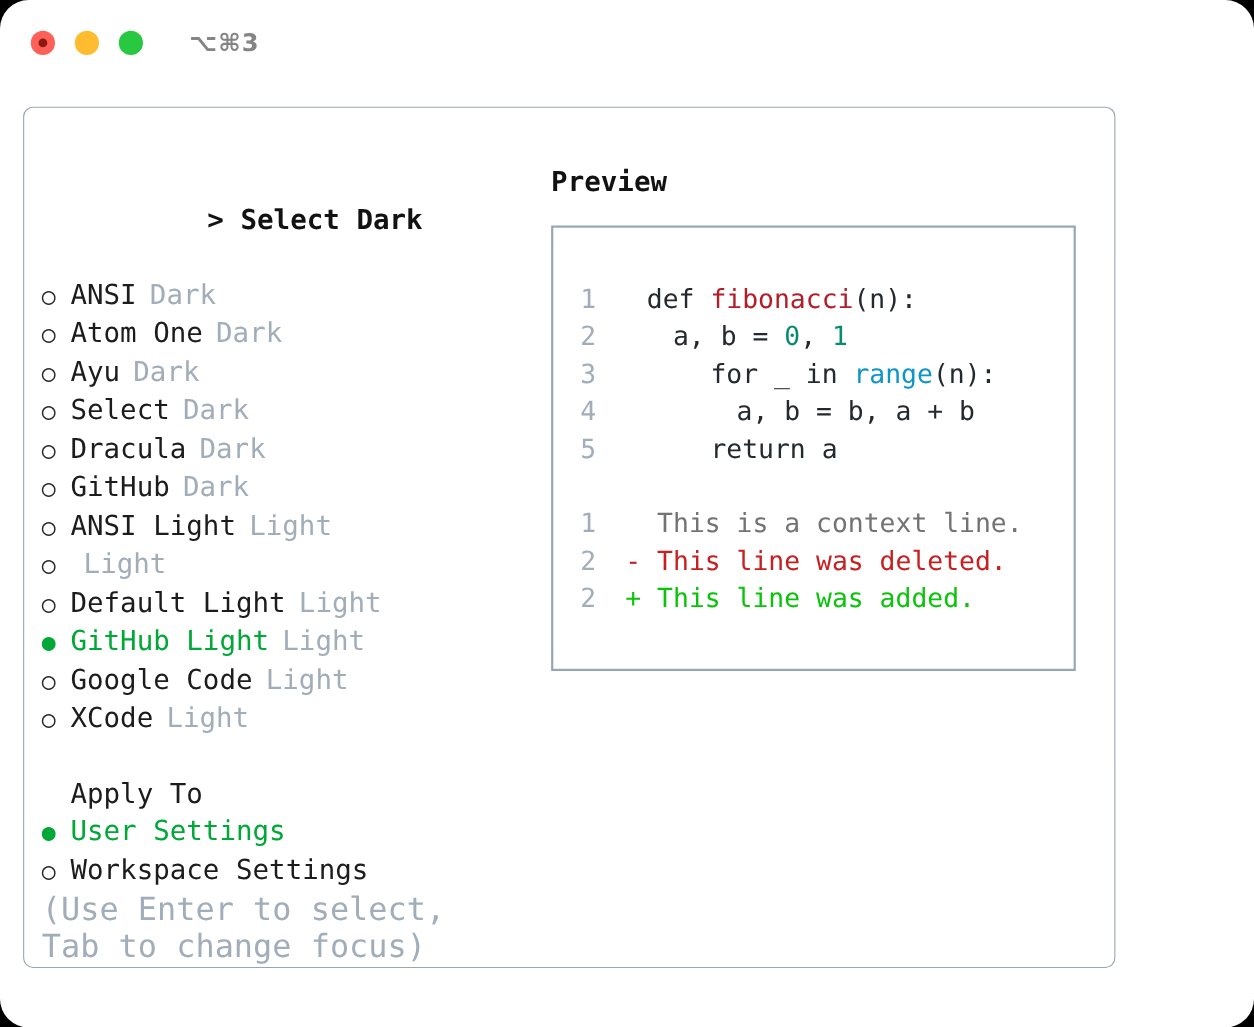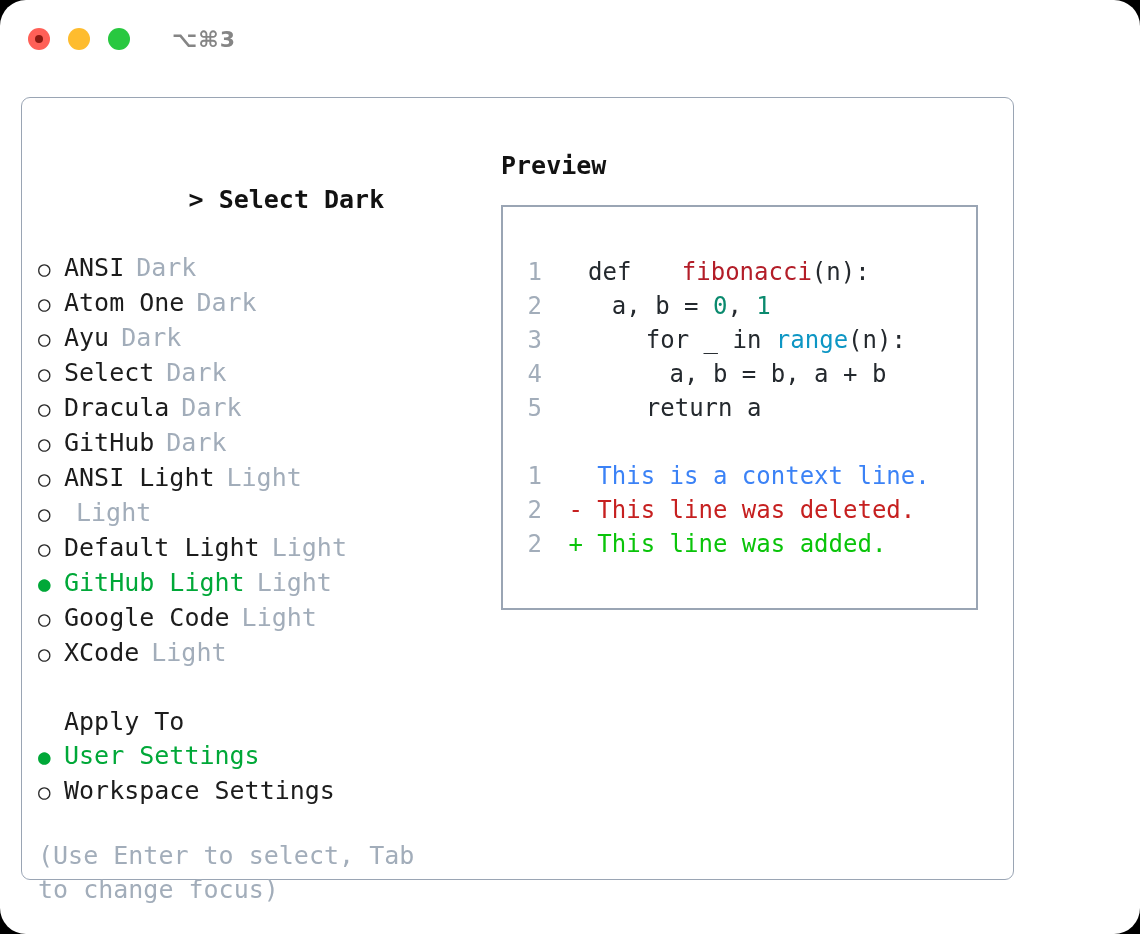--- a/index.html
+++ b/index.html
@@ -131,22 +131,21 @@
 
   .apply-title {
     font-size: 25px;
     line-height: 34px;
     color: #1c1c1c;
     padding-left: 26px;
     white-space: pre;
   }
 
   .hint {
-    margin-top: 30px;
-    font-size: 25px;
+    font-size: 29px;
     line-height: 34px;
     color: #a2adba;
     width: 410px;
   }
 
   
   .right-col {
     position: absolute;
     left: 479px;
     top: 51px;
@@ -178,27 +177,27 @@
   .code-line { display: block; white-space: pre; }
   .ln {
     color: #a2adba;
     display: inline-block;
     width: 24px;
     text-align: right;
     margin-right: 12px;
   }
   .tok-plain   { color: #24292e; }
   .tok-kw      { color: #24292e; margin-left: 34px; }
-  .tok-fn      { color: #b31d28; margin-left: 36px; }
+  .tok-fn      { color: #b31d28; }
   .tok-num     { color: #0a8a6e; }
   .tok-builtin { color: #0d96c4; }
 
   .blank-gap { display: block; height: 34px; }
 
-  .diff-ctx { color: #3b82f6; }
+  .diff-ctx { color: #737373; }
   .diff-del { color: #c62020; }
   .diff-add { color: #0ac40a; }
 </style>
 </head>
 <body>
 
 <div class="window">
 
   <div class="titlebar">
     <div class="traffic">

